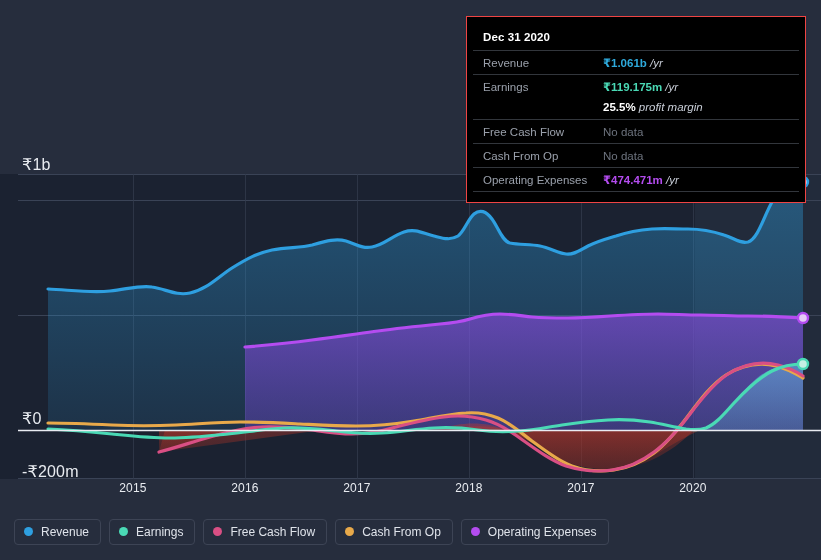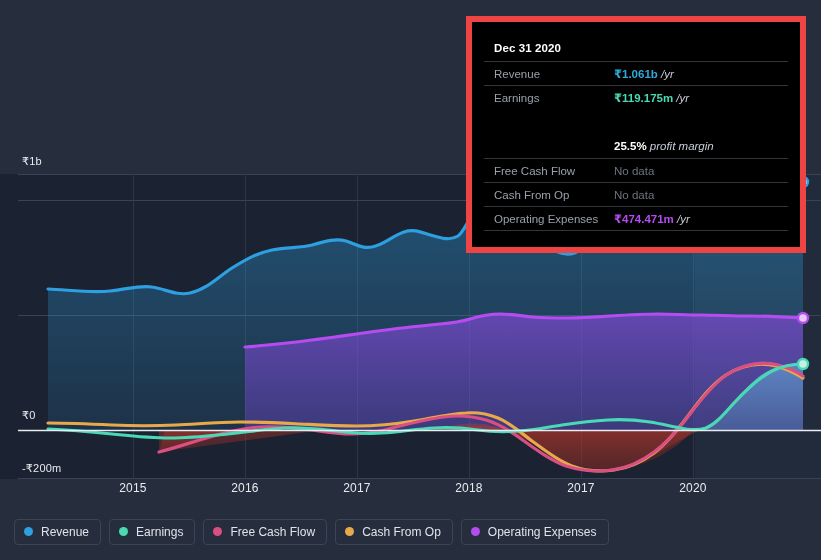--- a/index.html
+++ b/index.html
@@ -10,45 +10,45 @@
     -webkit-font-smoothing:antialiased;
   }
   #app{position:relative;width:821px;height:560px;}
 
   
   #chart-wrap{position:absolute;left:0;top:0;width:821px;height:500px;}
   #chart-svg{display:block;}
 
   
   .axis-label{
-    position:absolute;color:#e8ebf0;font-size:11px;white-space:nowrap;
+    position:absolute;color:#e8ebf0;font-size:16px;white-space:nowrap;
     letter-spacing:.2px;
   }
   .y-label{left:22px;}
   .x-label{color:#e8ebf0;font-size:12px;text-align:center;}
 
   
   #tooltip{
     position:absolute;left:466px;top:16px;width:340px;
-    background:#000;border:6px solid #ef4444;
-    box-sizing:border-box;padding:12px;
+    background:#000;border:1px solid #ef4444;
+    box-sizing:border-box;padding:6px;
     z-index:40;
   }
   #tooltip .tt-title{
     color:#fff;font-size:11.5px;font-weight:bold;
     padding:8px 10px 7px 10px;letter-spacing:.1px;
   }
   .tt-row{
     display:flex;align-items:center;
     border-top:1px solid #32363c;
     padding:3px 10px 3px 10px;
     min-height:17px;
     font-size:11.5px;
   }
-  .tt-row.sub{border-top:none;padding-top:0;padding-bottom:4px;margin-top:28px;}
+  .tt-row.sub{border-top:none;padding-top:0;padding-bottom:4px;}
   .tt-key{color:#9aa0ab;width:120px;flex:0 0 120px;}
   .tt-val{color:#9aa0ab;}
   .tt-val .num{font-weight:bold;}
   .tt-val .unit{color:#c9ced8;font-weight:normal;font-style:italic;}
   .tt-nodata{color:#6d737e;}
   .tt-spacer{border-top:1px solid #32363c;height:4px;}
 
   
   #legend{
     position:absolute;left:0;top:509px;width:821px;height:45px;

